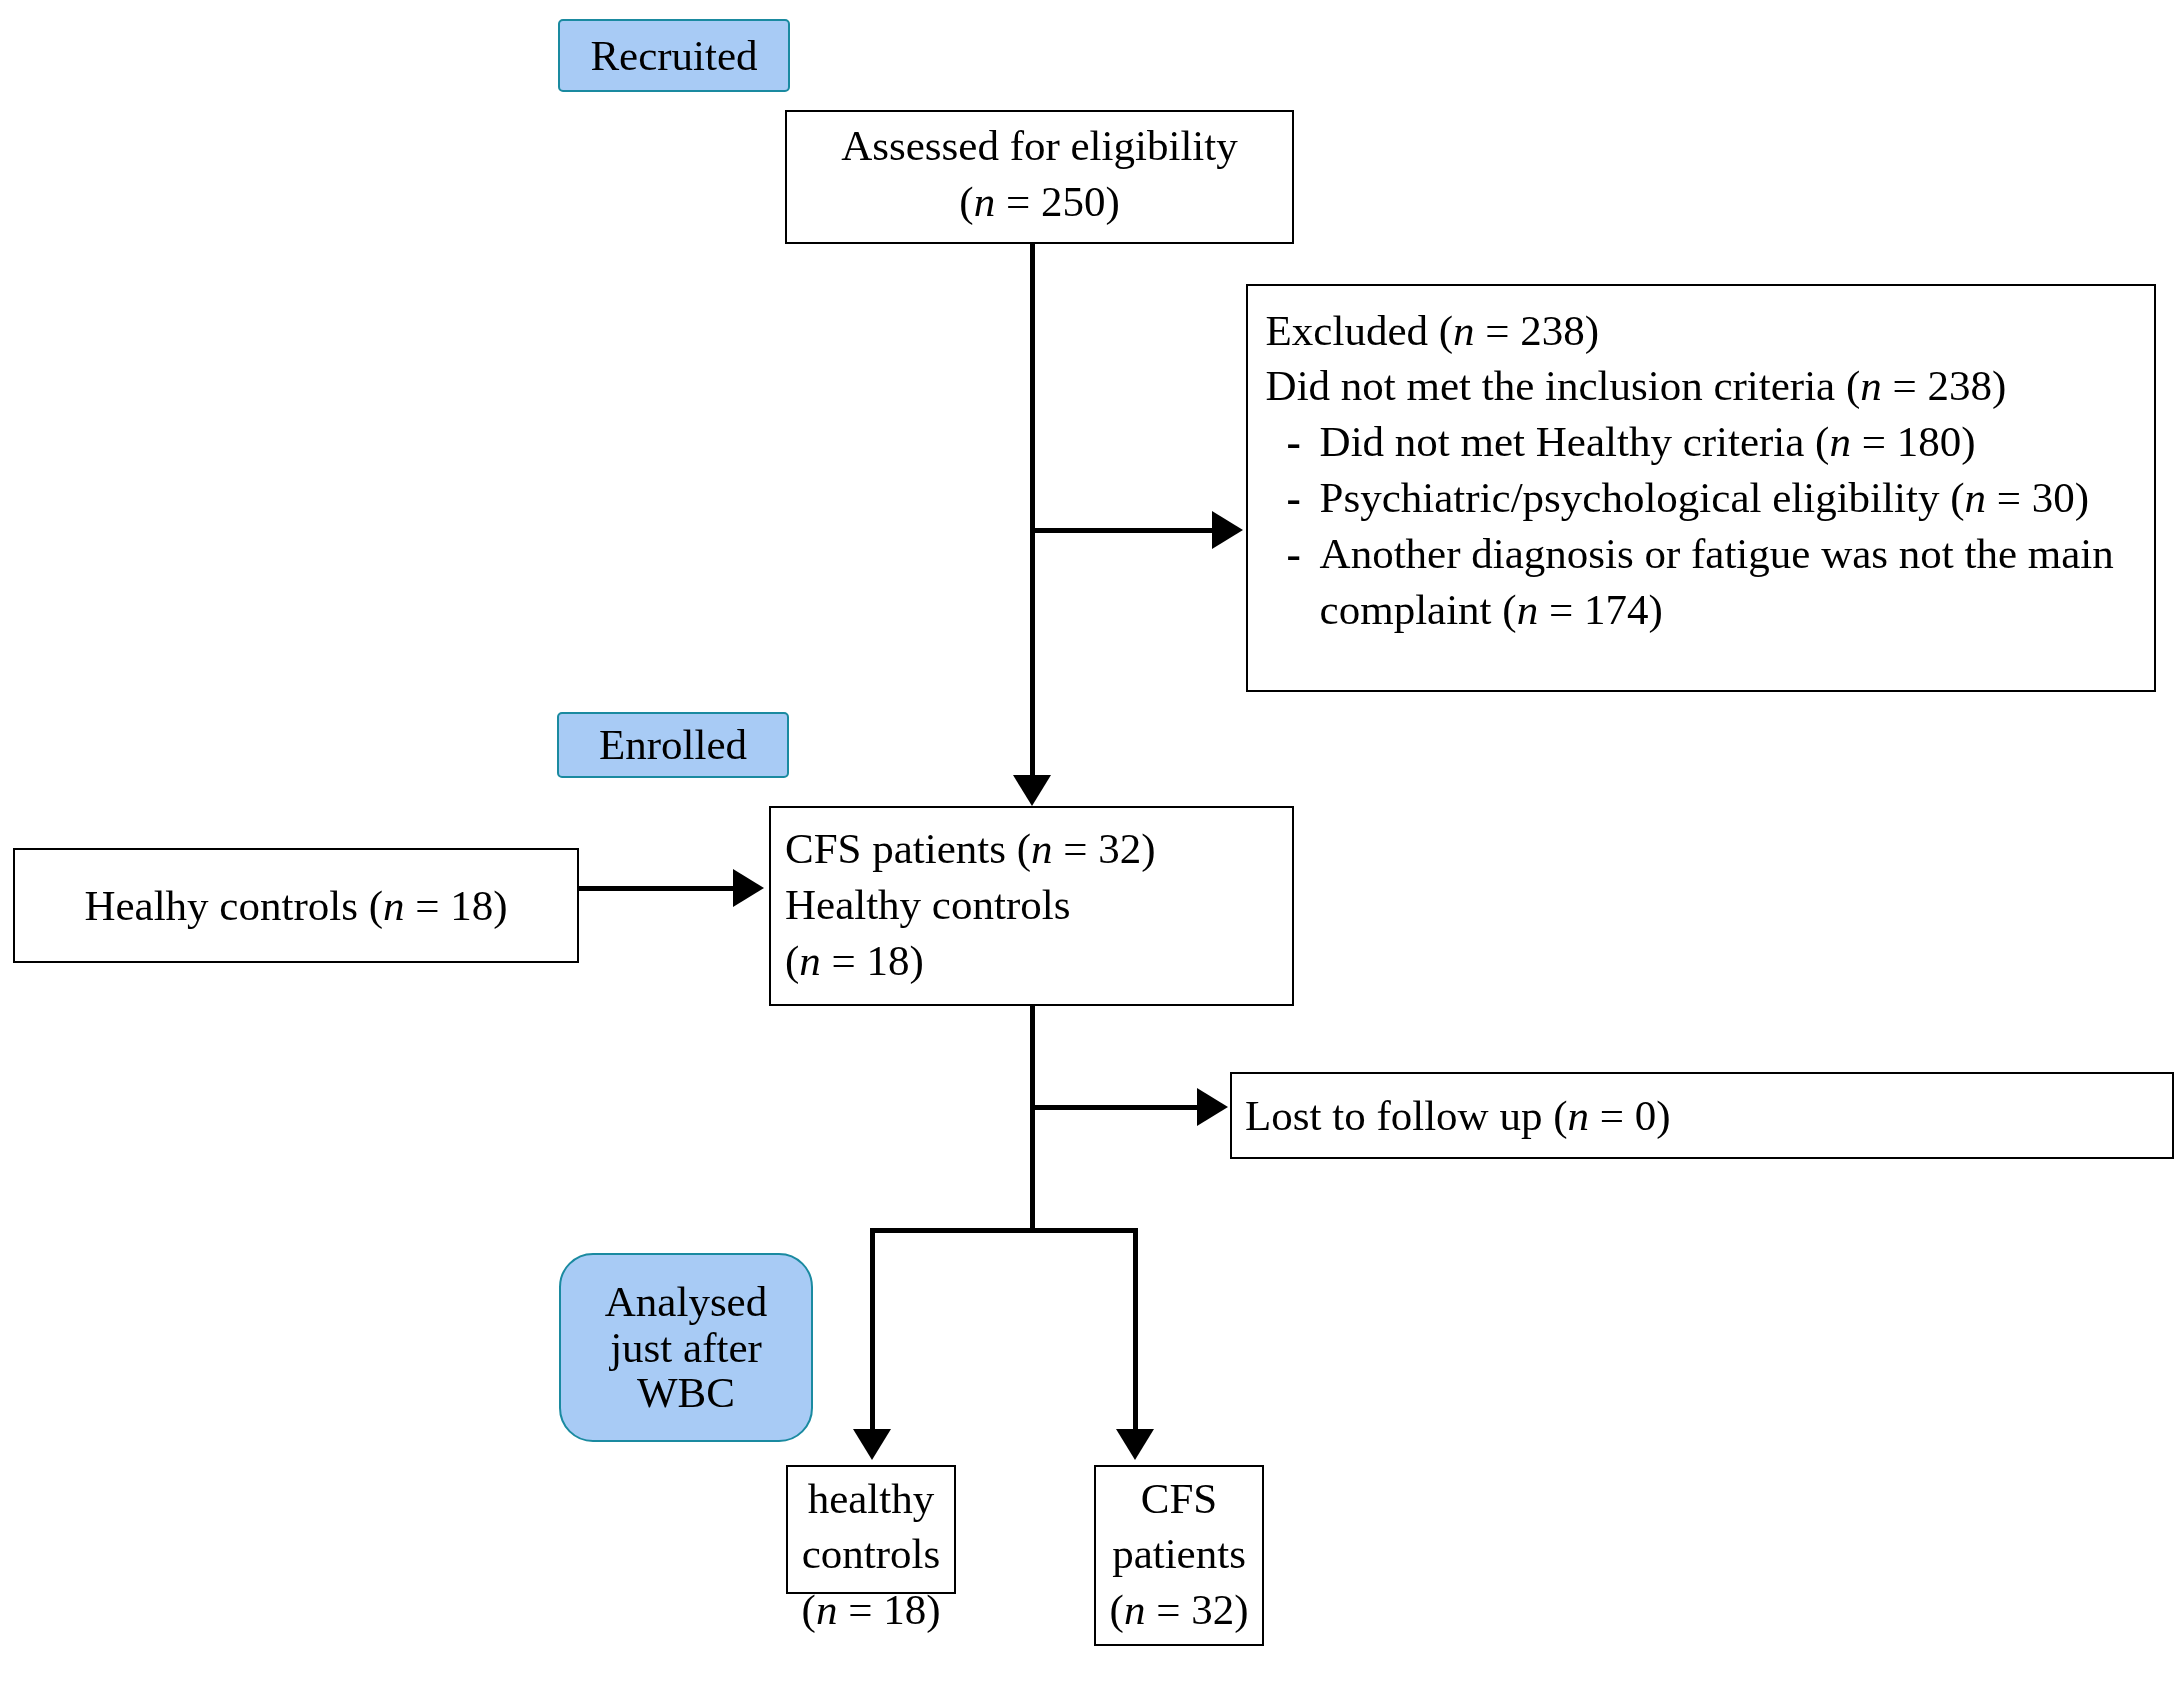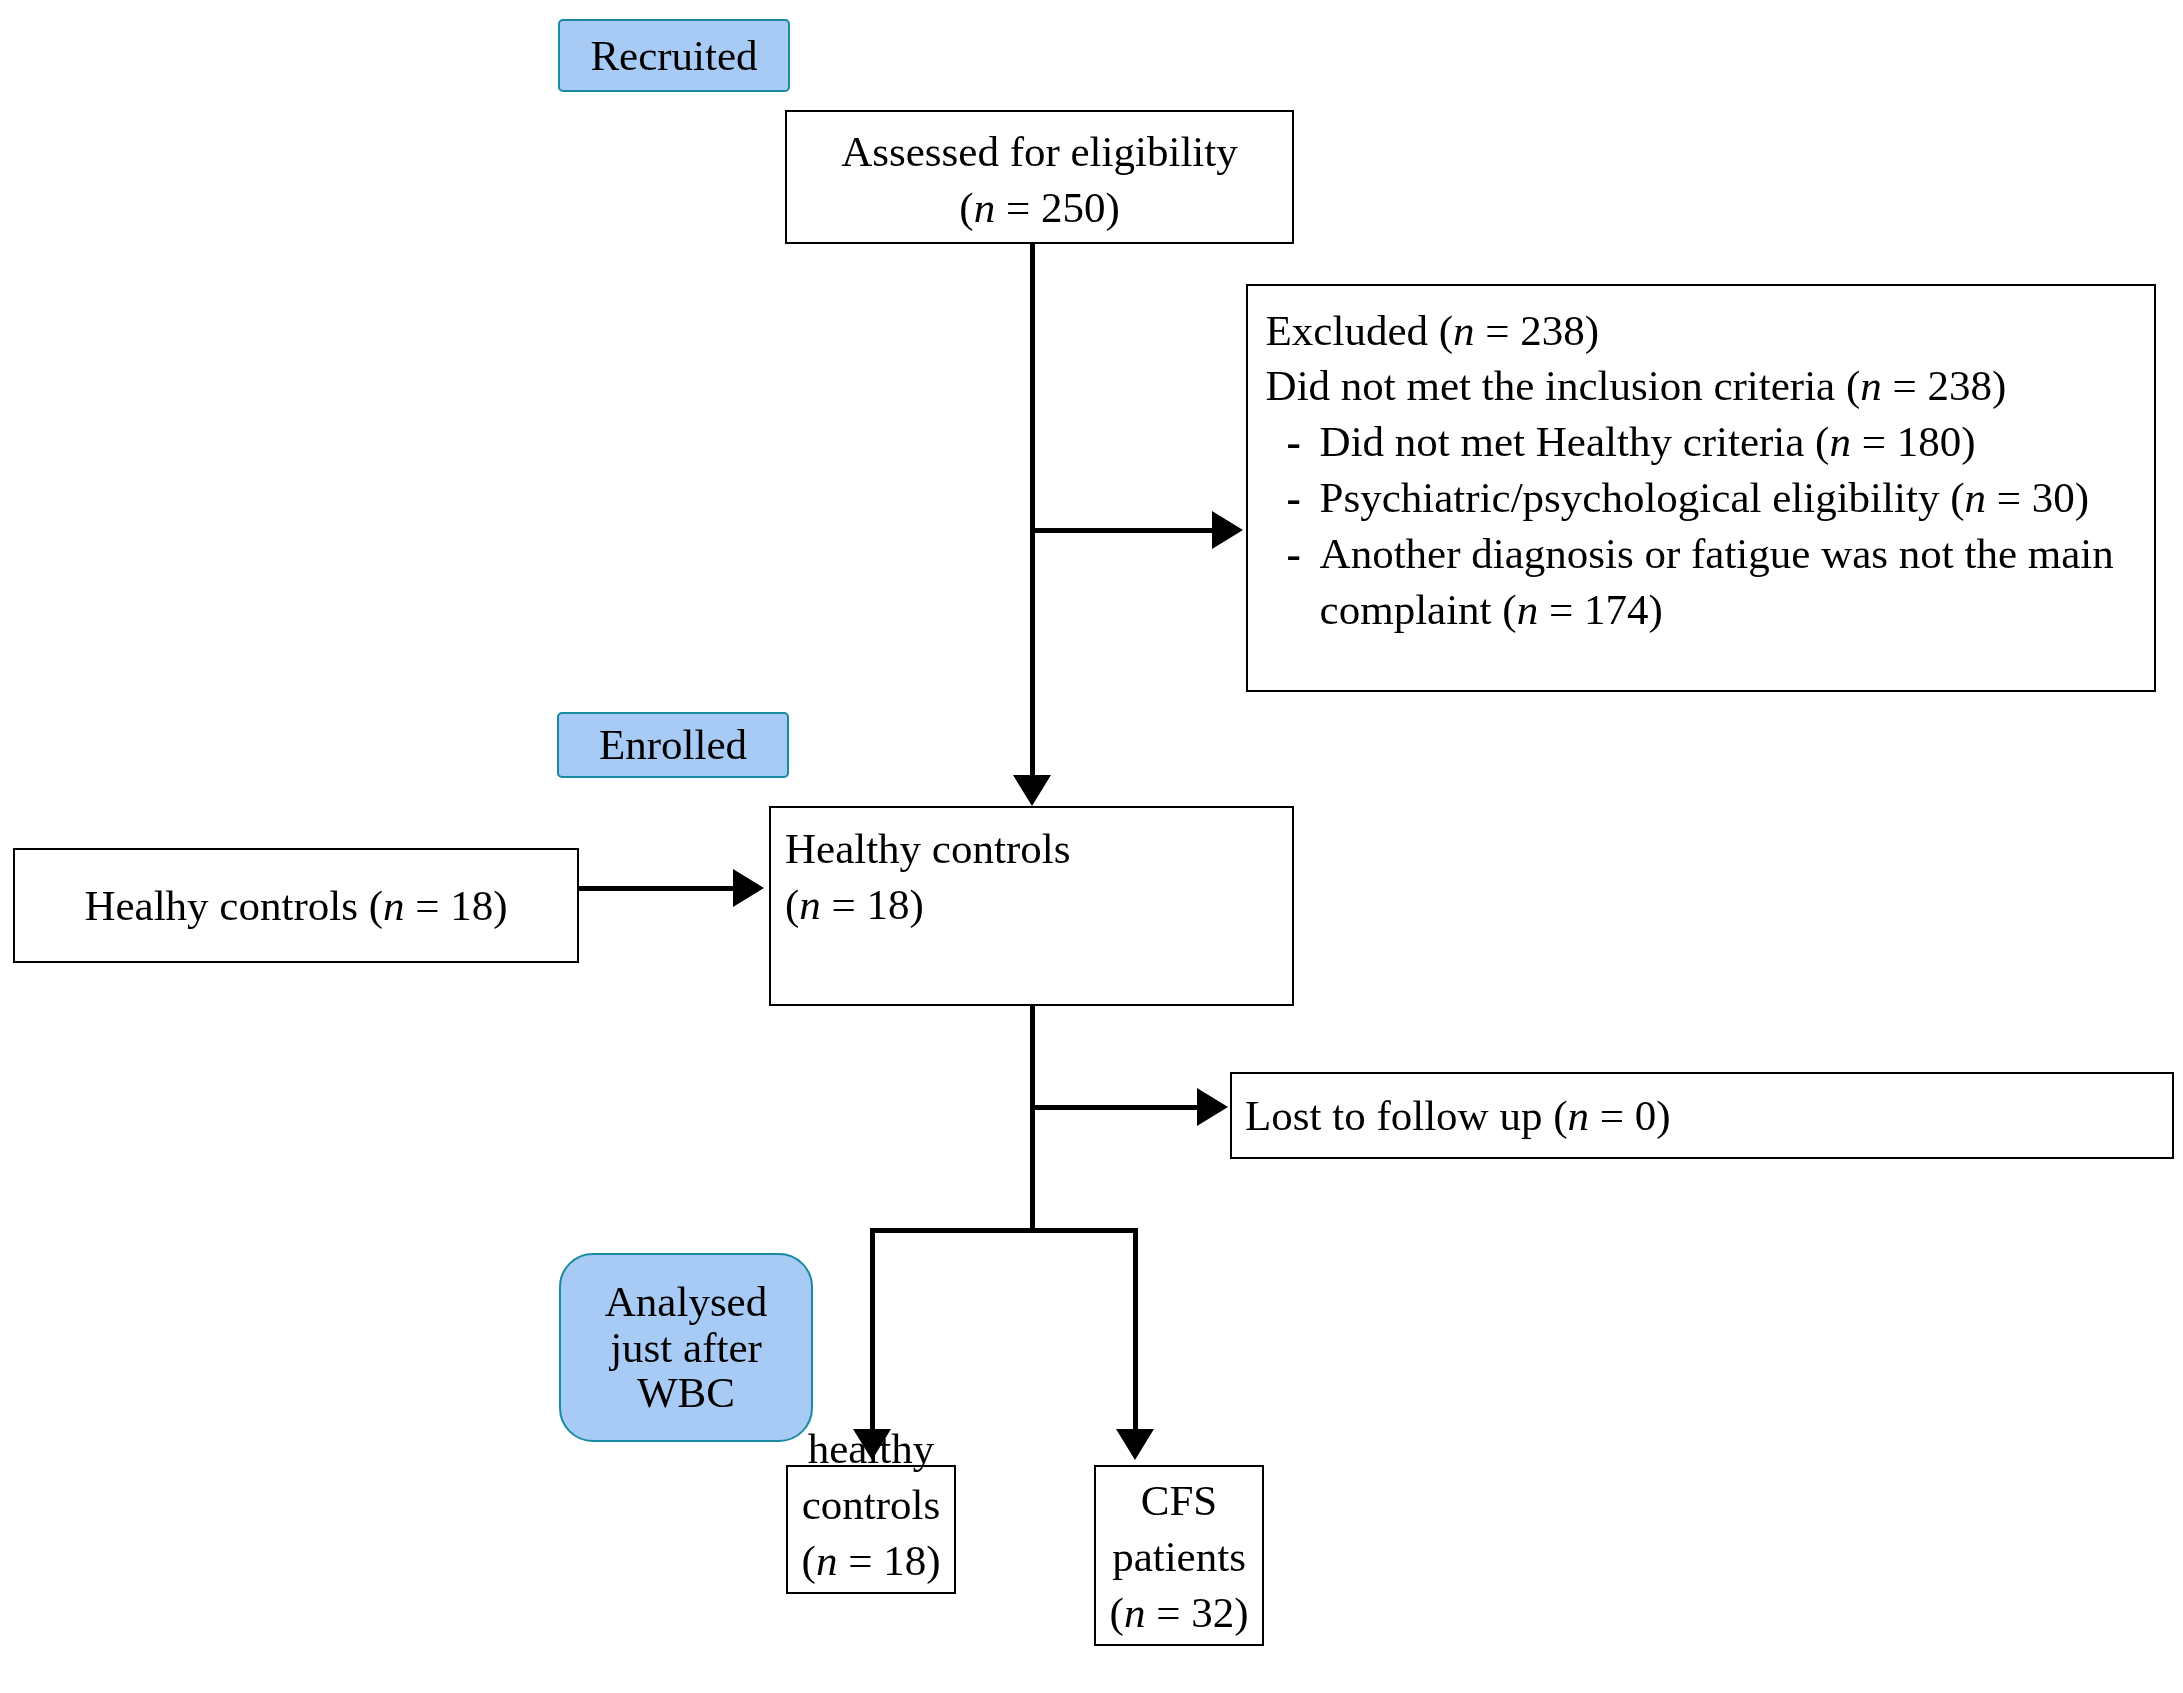--- a/index.html
+++ b/index.html
@@ -35,21 +35,21 @@
     background:#ffffff;
     border:2.9px solid #000000;
     box-sizing:border-box;
     font-size:43px;
     line-height:1.30;
     color:#000;
     padding:5.9px 10.6px;
   }
   .box.center{
     display:flex;
-    align-items:flex-end;
+    align-items:flex-start;
     justify-content:center;
     text-align:center;
   }
   .box.left{
     display:flex;
     align-items:center;
     justify-content:flex-start;
     text-align:left;
   }
   .box.topleft{
@@ -136,20 +136,21 @@
 
   <div class="box left" style="left:13px; top:848px; width:566px; height:115px; padding:5.9px 13px;text-align:center;">
     <div class="inner"><span>Healhy controls (</span><i>n</i><span> = 18)</span></div>
   </div>
 
   <div class="hline" style="left:579px; top:886px; width:156px;"></div>
   <div class="arrow-right" style="left:733px; top:869px;"></div>
 
   <div class="box topleft" style="left:769px; top:806px; width:525px; height:200px; padding:13px 11.8px 5.9px 14px;">
     <div class="inner">
+      <div class="exline"><span>CFS patients (</span><i>n</i><span> = 32)</span></div>
       <div class="exline">Healthy controls</div>
       <div class="exline"><span>(</span><i>n</i><span> = 18)</span></div>
     </div>
   </div>
 
   <div class="vline" style="left:1030px; top:1006px; height:226px;"></div>
 
   <div class="hline" style="left:1033px; top:1105px; width:166px;"></div>
   <div class="arrow-right" style="left:1197px; top:1088px;"></div>
 

